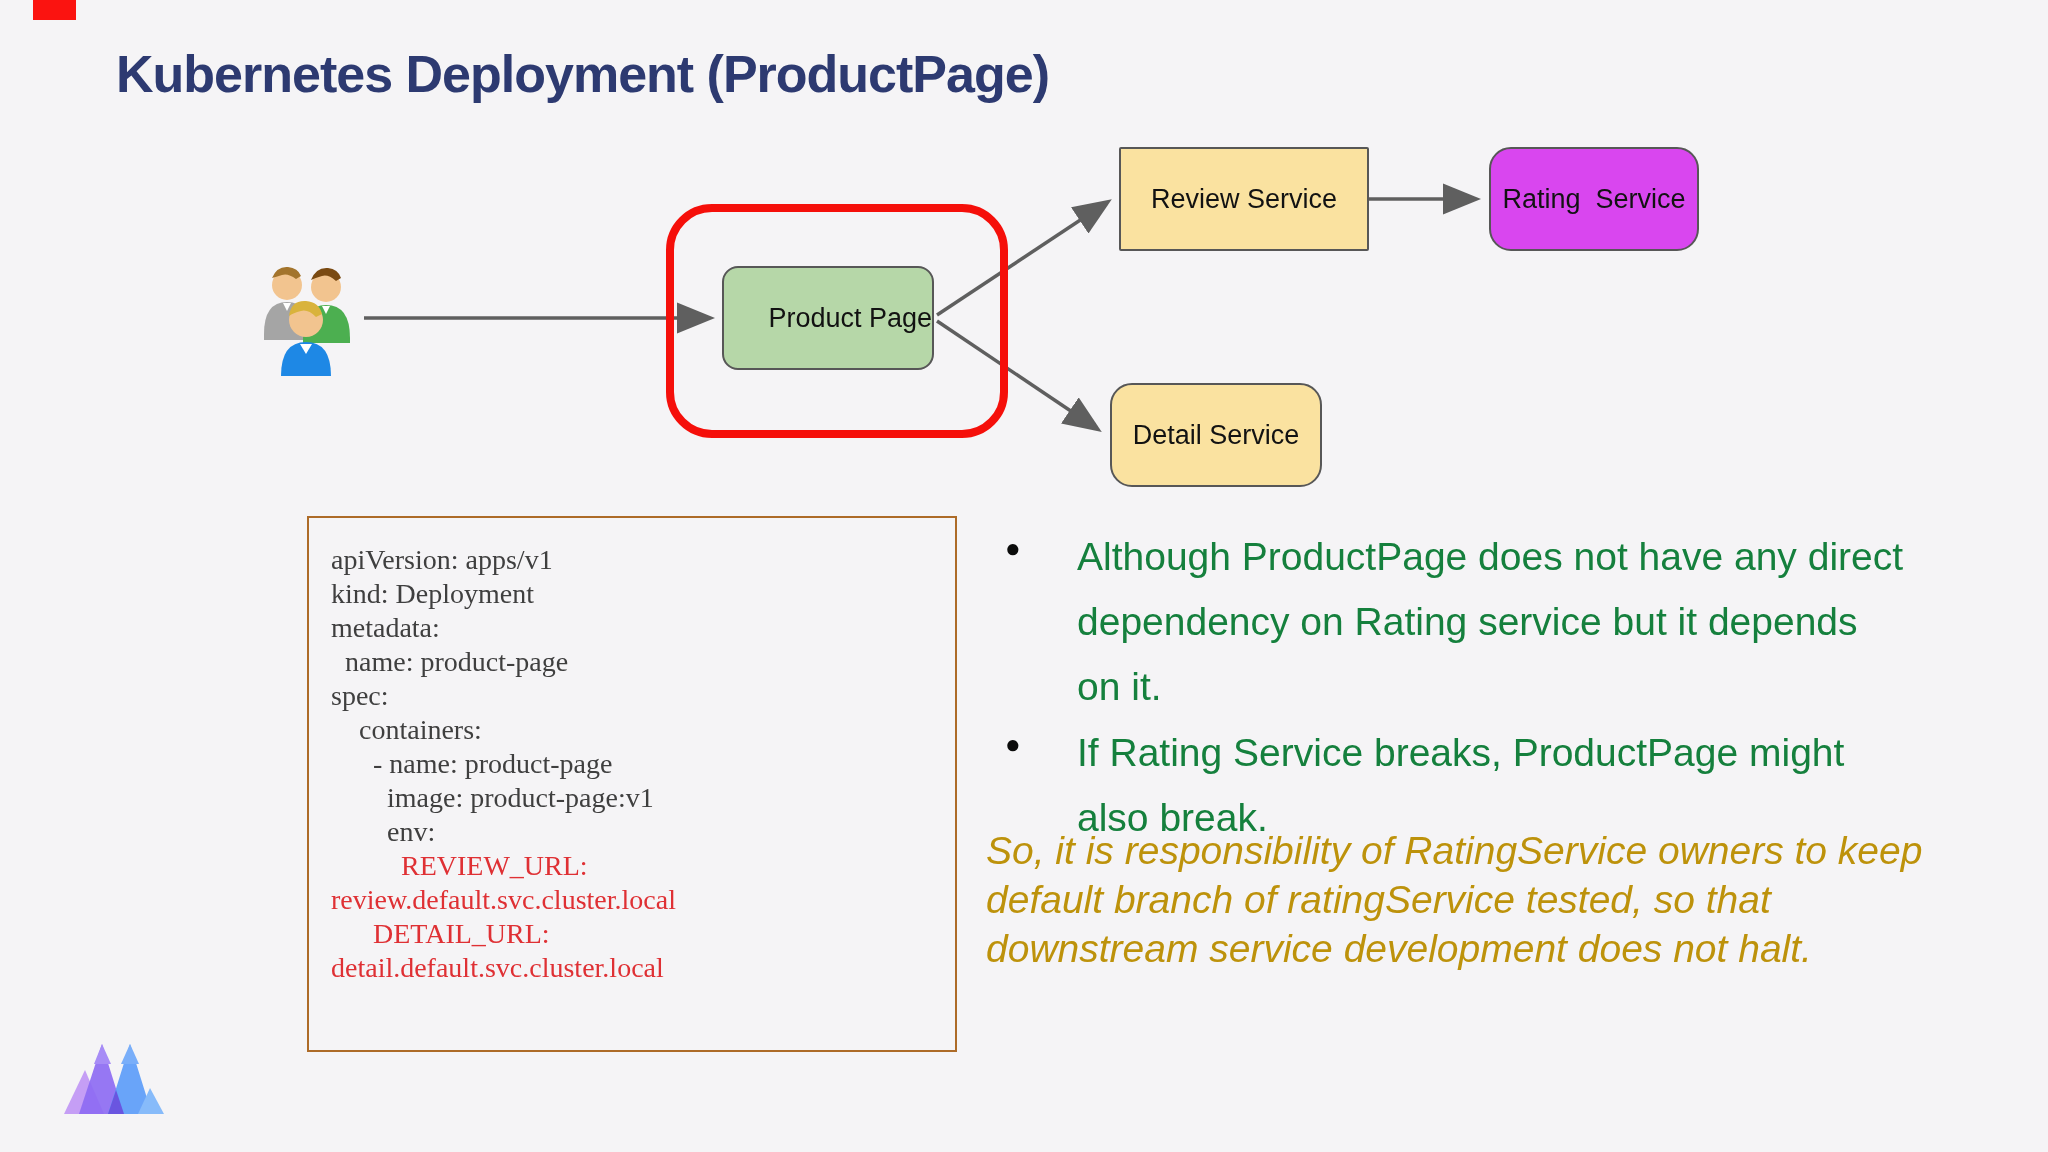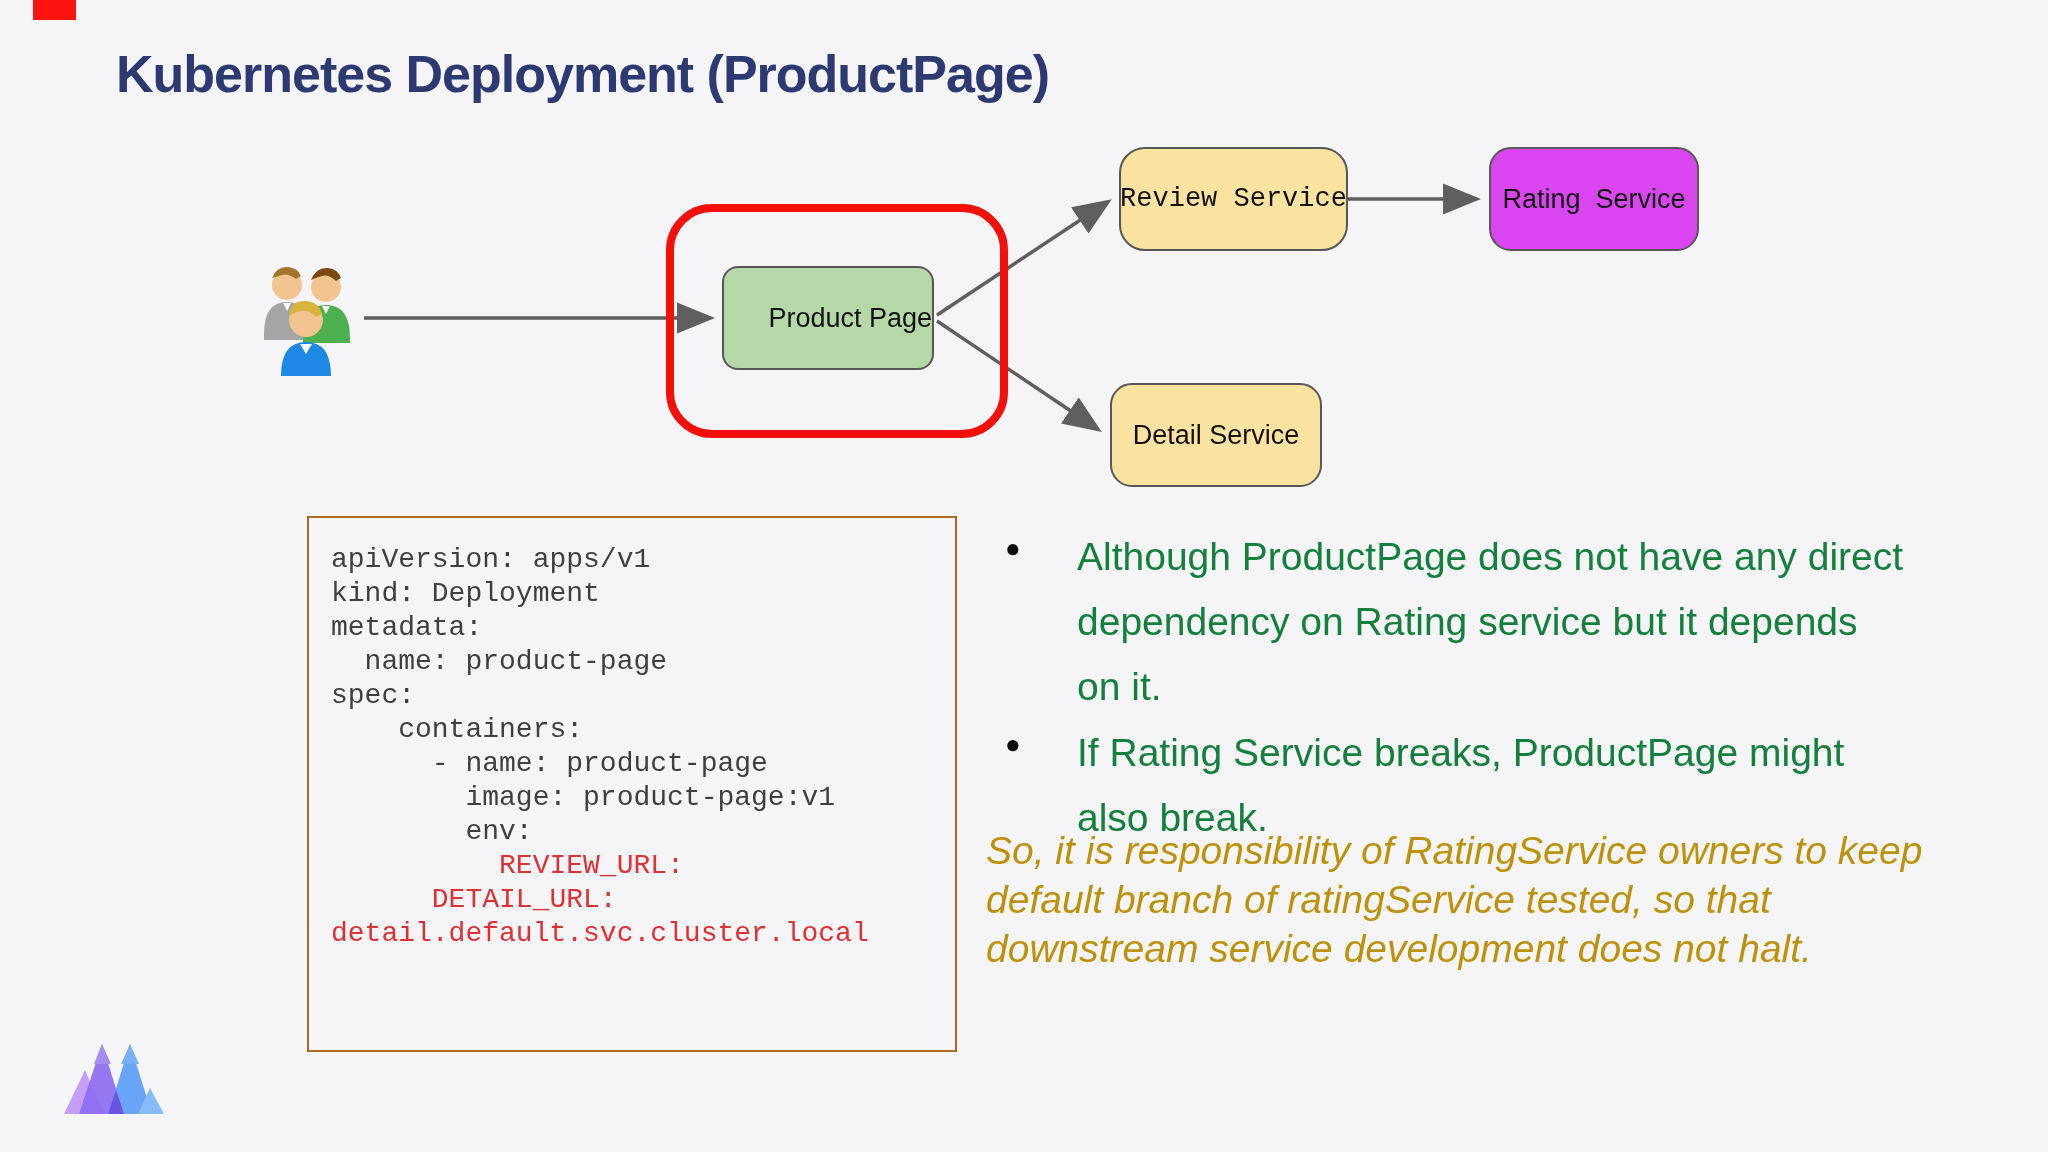--- a/index.html
+++ b/index.html
@@ -31,21 +31,21 @@
   
   svg.arrows { position: absolute; left: 0; top: 0; width: 2048px; height: 1152px; }
 
   
   .node {
     position: absolute; display: flex; align-items: center; justify-content: center;
     border: 2px solid #575757; box-sizing: border-box;
     font-size: 27px; color: #121212; text-align: center; white-space: pre;
   }
   .node-green { left: 722px; top: 266px; width: 212px; height: 104px; border-radius: 16px; }
-  .node-review { left: 1119px; top: 147px; width: 229px; height: 104px; border-radius: 26px; font-family: Liberation Mono, monospace; }
+  .node-review { left: 1119px; top: 147px; width: 250px; height: 104px; border-radius: 2px; }
   .node-rating { left: 1489px; top: 147px; width: 210px; height: 104px; border-radius: 22px; }
   .node-detail { left: 1110px; top: 383px; width: 212px; height: 104px; border-radius: 22px; }
 
   
   .red-frame {
     position: absolute; left: 666px; top: 204px; width: 342px; height: 234px;
     border: 8px solid #f50f0a; border-radius: 46px; box-sizing: border-box;
     background: transparent;
   }
 
@@ -53,21 +53,21 @@
   .users-icon { position: absolute; left: 256px; top: 258px; width: 104px; height: 120px; }
 
   
   .code-box {
     position: absolute; left: 307px; top: 516px; width: 650px; height: 536px;
     border: 2px solid #ad6b28; box-sizing: border-box;
     padding: 25px 0 0 22px;
     font-family: "Liberation Mono", monospace;
     font-size: 28px; line-height: 34px; color: #3f3f3f;
   }
-  .code-line { white-space: pre; }
+  .code-line { white-space: pre; font-family: Liberation Serif, serif; }
 
   
   .bullets { position: absolute; left: 1005px; top: 524px; width: 900px; }
   .bullet-item { display: grid; grid-template-columns: 72px 1fr; margin-bottom: 1px; }
   .bullet-dot { font-size: 26px; color: #0b0b0b; padding-top: 9px; }
   .bullet-text { font-size: 39px; line-height: 65px; color: #15803d; }
 
   
   .callout {
     position: absolute; left: 978px; top: 818px; width: 950px;
@@ -135,20 +135,21 @@
     <div class="code-line">apiVersion: apps/v1</div>
     <div class="code-line">kind: Deployment</div>
     <div class="code-line">metadata:</div>
     <div class="code-line">  name: product-page</div>
     <div class="code-line">spec:</div>
     <div class="code-line">    containers:</div>
     <div class="code-line">      - name: product-page</div>
     <div class="code-line">        image: product-page:v1</div>
     <div class="code-line">        env:</div>
     <div class="code-line" style="color: rgb(223, 48, 52);">          REVIEW_URL:</div>
+    <div class="code-line" style="color: rgb(223, 48, 52);">review.default.svc.cluster.local</div>
     <div class="code-line" style="color: rgb(223, 48, 52);">      DETAIL_URL:</div>
     <div class="code-line" style="color: rgb(223, 48, 52);">detail.default.svc.cluster.local</div>
   </div>
 
   <div class="bullets">
     <div class="bullet-item">
       <span class="bullet-dot">●</span>
       <span class="bullet-text">Although ProductPage does not have any direct dependency on Rating service but it depends on it.</span>
     </div>
     <div class="bullet-item">

